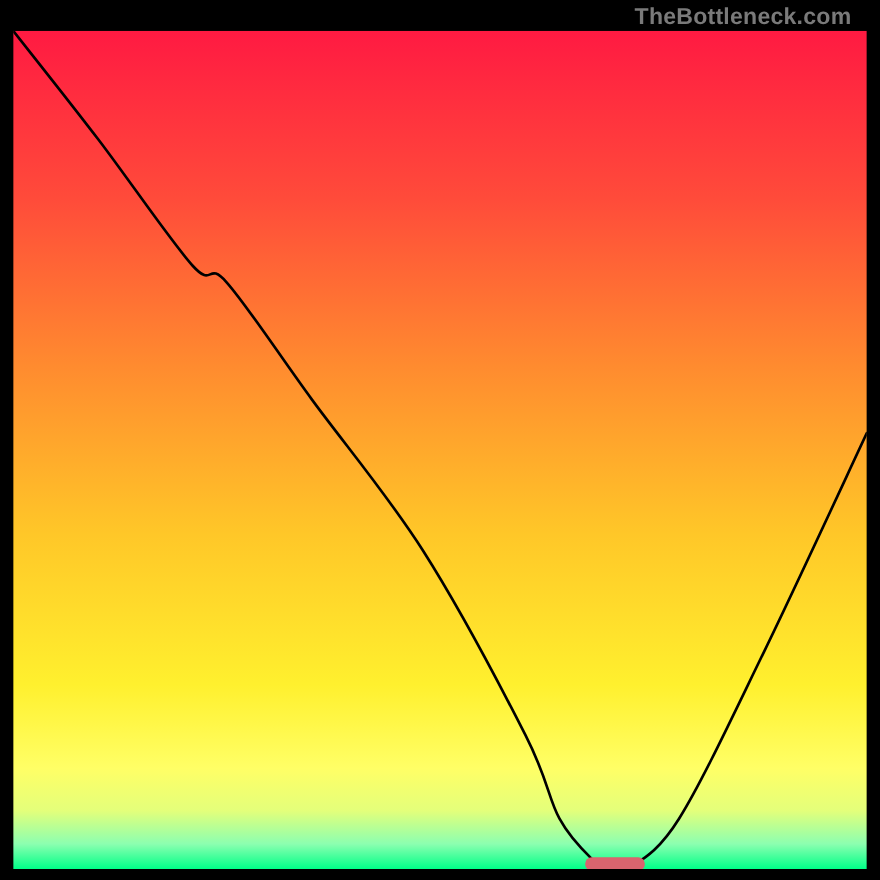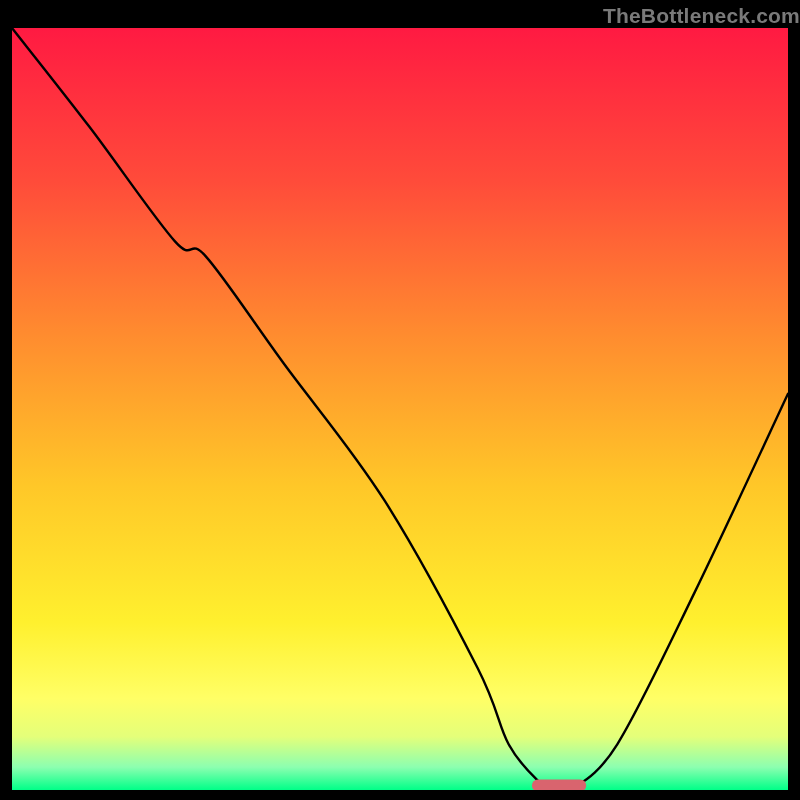--- a/index.html
+++ b/index.html
@@ -15,21 +15,21 @@
     position: absolute;
     left: 12px;
     top: 28px;
     width: 776px;
     height: 762px;
     background: #000;
   }
   .watermark {
     position: absolute;
     top: 4px;
-    right: 0;
+    right: 26px;
     color: #7a7a7a;
     font-size: 21px;
     font-weight: 600;
     letter-spacing: 0.2px;
     user-select: none;
   }
   svg {
     display: block;
   }
 </style>

